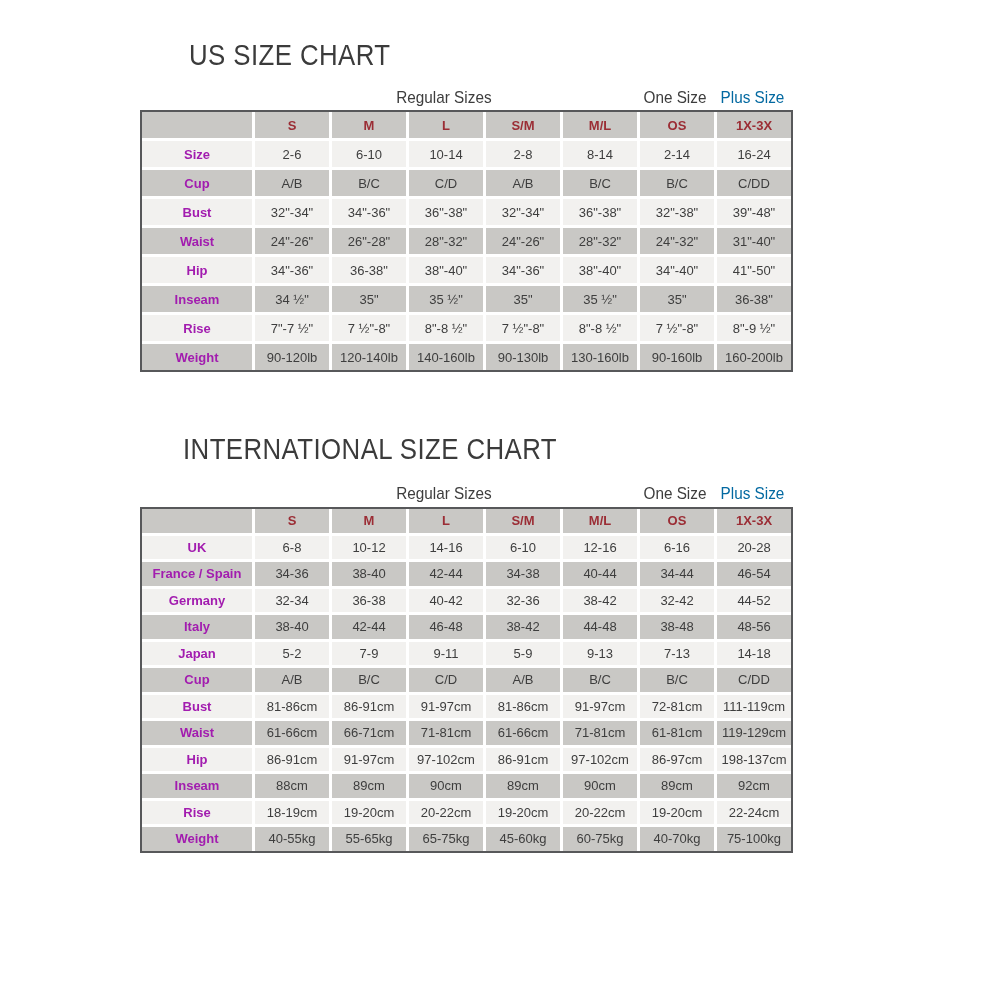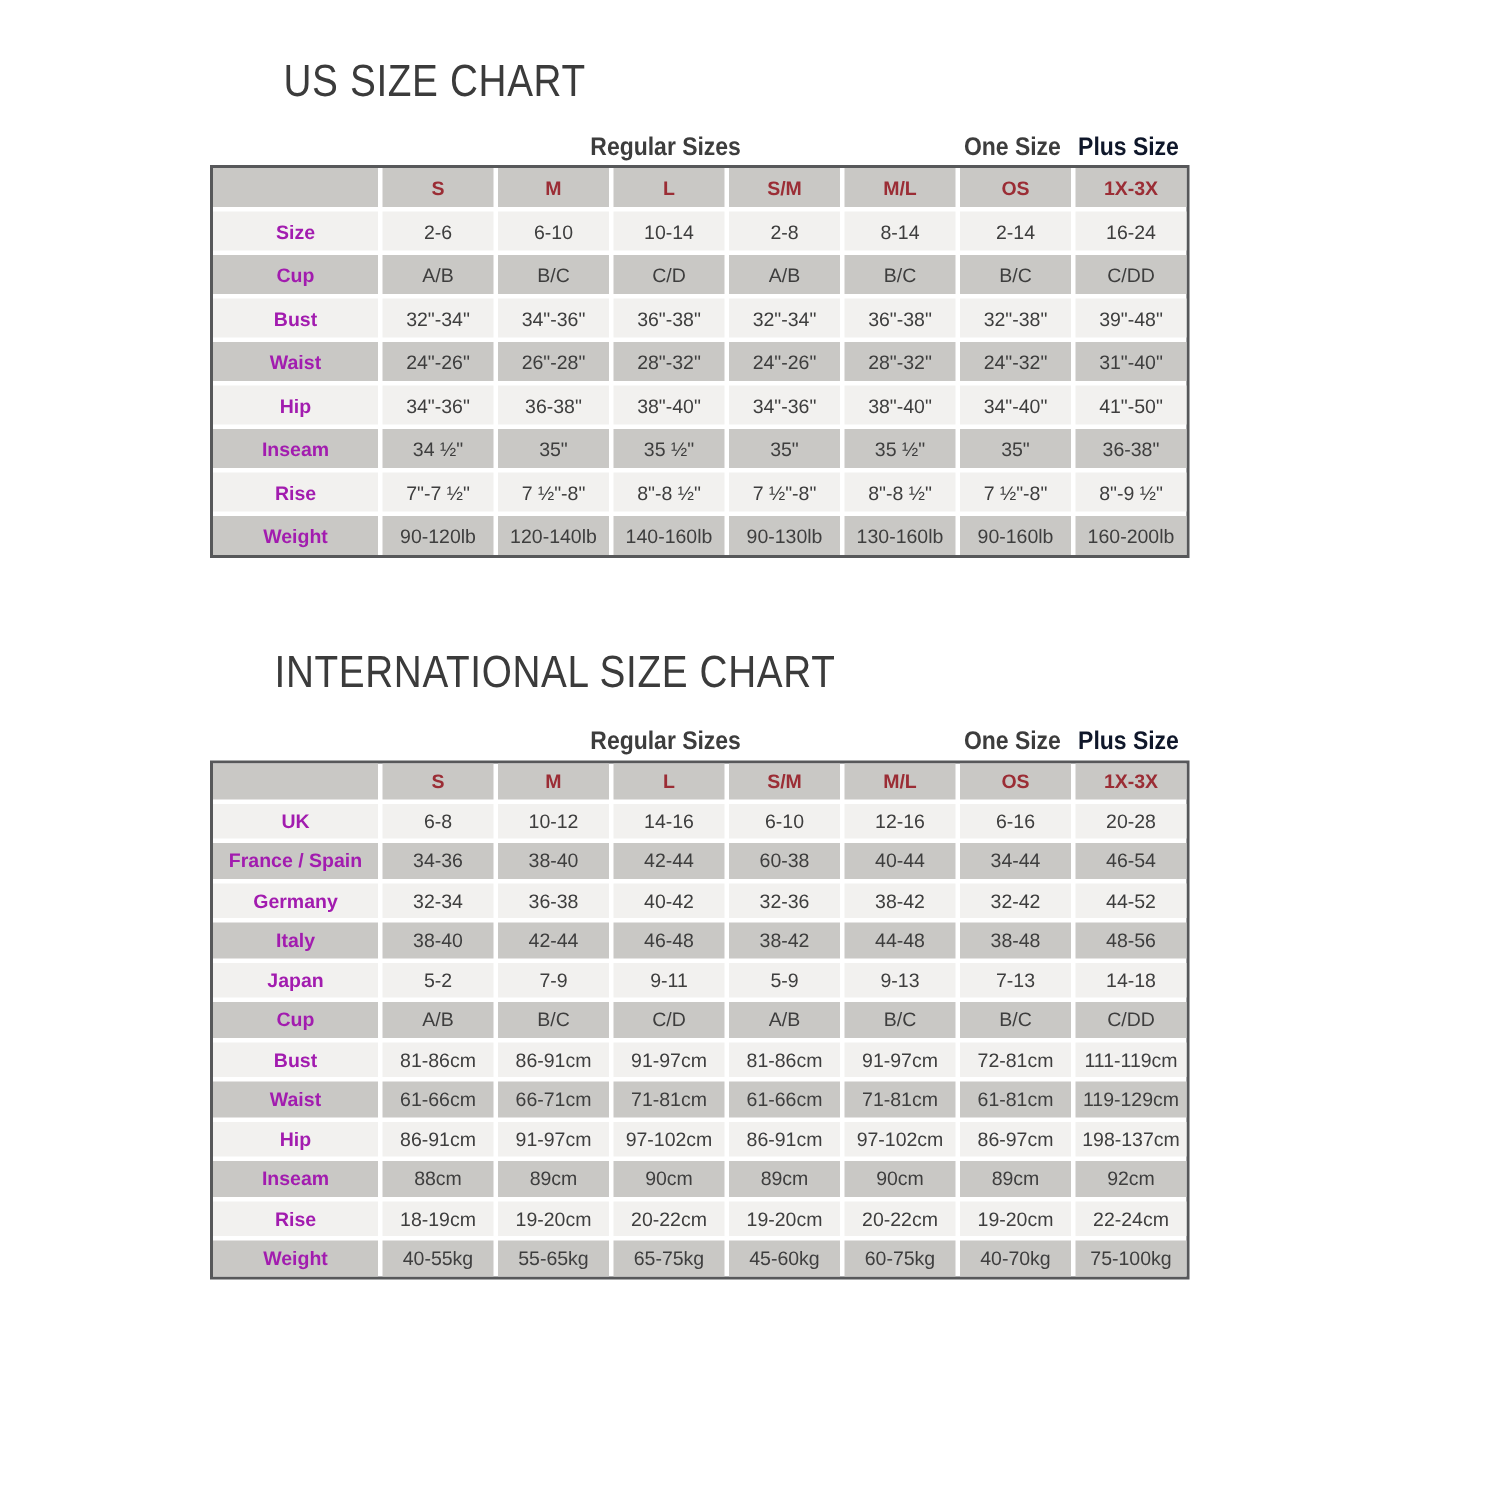--- a/index.html
+++ b/index.html
@@ -33,30 +33,29 @@
     height: 24px;
   }
   .group-cell {
     display: flex;
     align-items: flex-end;
     justify-content: center;
     font-size: 17px;
     color: #3d3d3d;
     white-space: nowrap;
     line-height: 1.1;
-    font-weight: bold;
   }
   .group-cell .stretch {
     display: inline-block;
     transform: scaleX(0.9);
     transform-origin: center bottom;
   }
   .group-regular { grid-column: 2 / span 5; }
   .group-one     { grid-column: 7 / span 1; }
-  .group-plus    { grid-column: 8 / span 1; color: #0f172a; }
+  .group-plus    { grid-column: 8 / span 1; color: #0369a1; }
   .size-table {
     position: absolute;
     display: grid;
     grid-template-columns: 110px repeat(7, 74px);
     gap: 3px;
     background: #ffffff;
     border: 2px solid #57585a;
     width: -moz-fit-content;
     width: fit-content;
   }
@@ -206,21 +205,21 @@
       <div class="cell row-light cell-value">10-12</div>
       <div class="cell row-light cell-value">14-16</div>
       <div class="cell row-light cell-value">6-10</div>
       <div class="cell row-light cell-value">12-16</div>
       <div class="cell row-light cell-value">6-16</div>
       <div class="cell row-light cell-value">20-28</div>
       <div class="cell row-gray cell-label">France / Spain</div>
       <div class="cell row-gray cell-value">34-36</div>
       <div class="cell row-gray cell-value">38-40</div>
       <div class="cell row-gray cell-value">42-44</div>
-      <div class="cell row-gray cell-value">60-38</div>
+      <div class="cell row-gray cell-value">34-38</div>
       <div class="cell row-gray cell-value">40-44</div>
       <div class="cell row-gray cell-value">34-44</div>
       <div class="cell row-gray cell-value">46-54</div>
       <div class="cell row-light cell-label">Germany</div>
       <div class="cell row-light cell-value">32-34</div>
       <div class="cell row-light cell-value">36-38</div>
       <div class="cell row-light cell-value">40-42</div>
       <div class="cell row-light cell-value">32-36</div>
       <div class="cell row-light cell-value">38-42</div>
       <div class="cell row-light cell-value">32-42</div>

